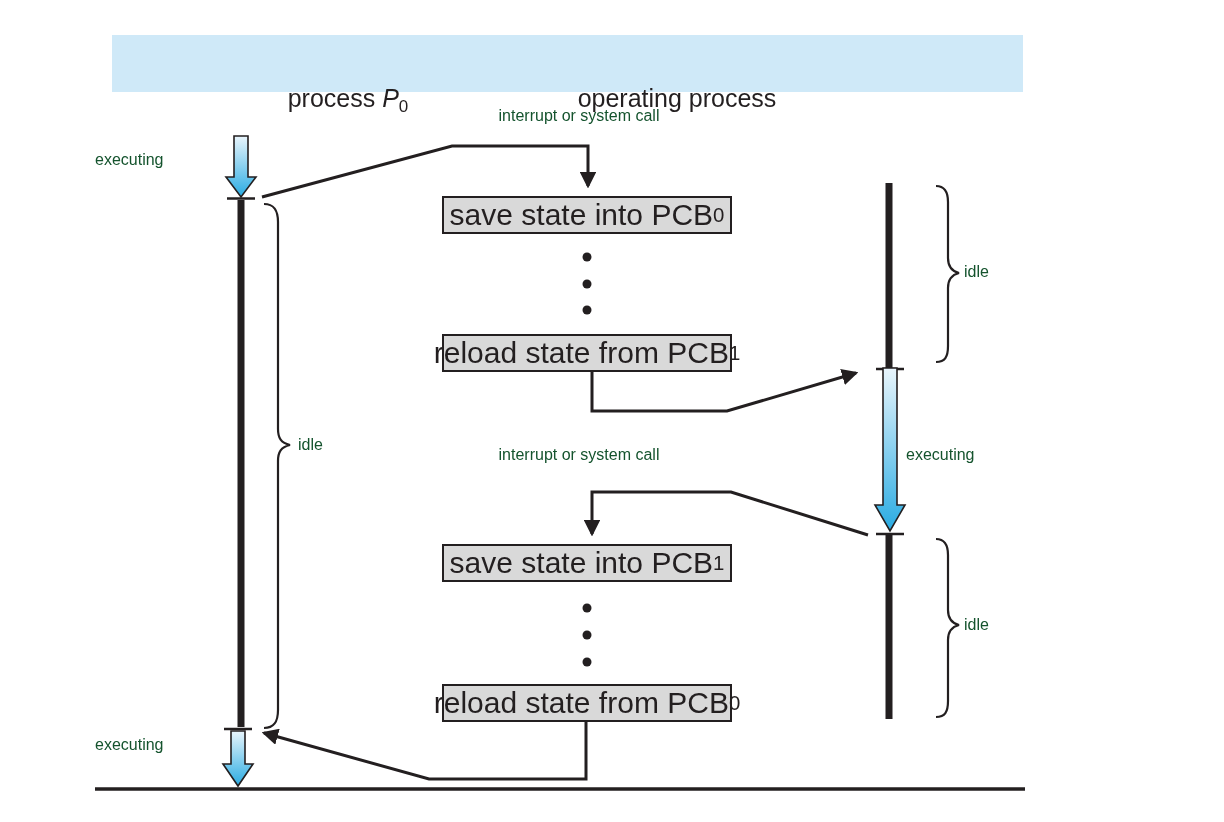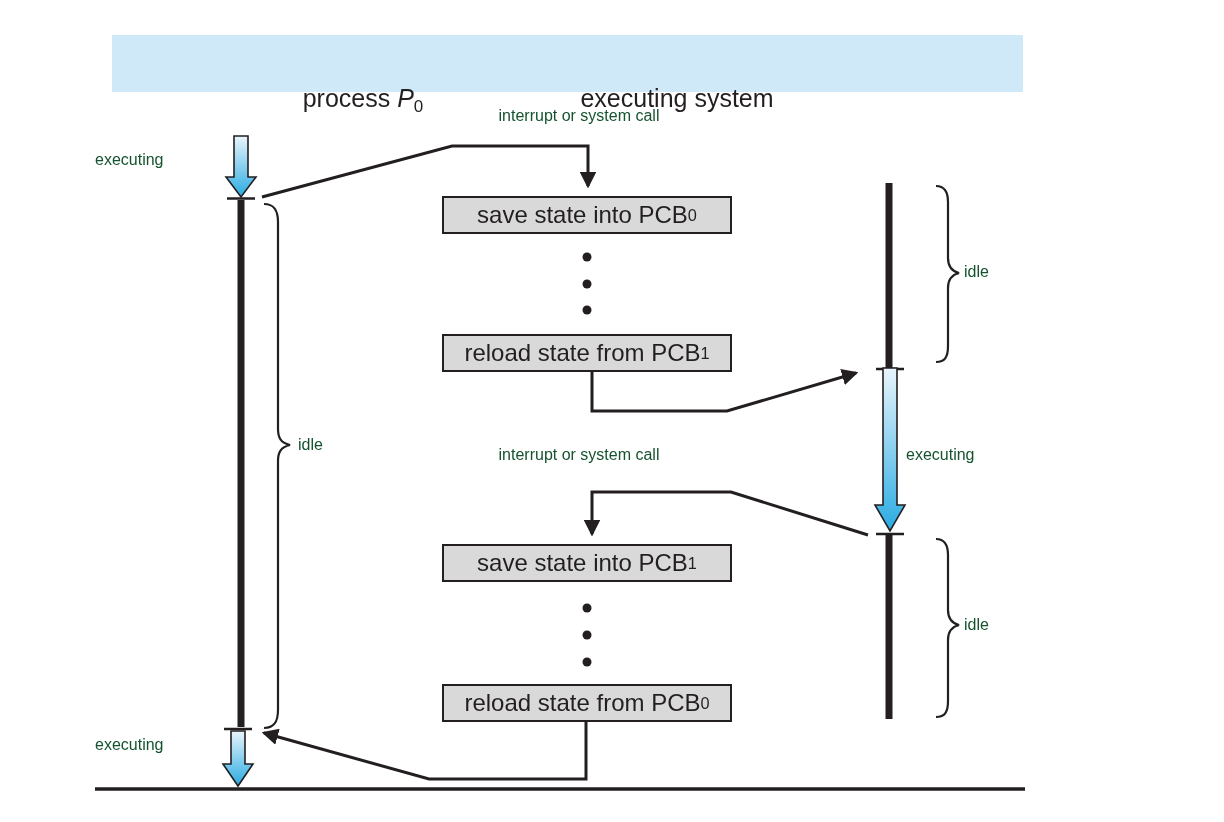--- a/index.html
+++ b/index.html
@@ -23,32 +23,32 @@
   .header-bar{
     position:absolute;
     left:112px;top:35px;width:911px;height:57px;
     background:#cfe9f8;
   }
   .hcol{
     position:absolute;top:49px;height:28px;
     font-size:25px;line-height:28px;text-align:center;
     white-space:nowrap;
   }
-  .hcol.c0{left:146px;width:210px;text-align:center;}
+  .hcol.c0{left:131px;width:210px;text-align:center;}
   .hcol.c1{left:415px;width:300px;}
   .hcol.c2{left:785px;width:210px;}
   .var{font-style:italic;}
   .sub{font-size:0.68em;vertical-align:-0.30em;}
   .osbox{
     position:absolute;
     left:442px;width:286px;height:34px;
     background:#d9d9d9;
     border:2px solid #231f20;
     display:flex;align-items:center;justify-content:center;
-    font-size:24px;white-space:nowrap;
+    font-size:30px;white-space:nowrap;
   }
   .b1{top:196px;}
   .b2{top:334px;}
   .b3{top:544px;}
   .b4{top:684px;}
 </style>
 </head>
 <body>
 
 <div class="stage">
@@ -98,21 +98,21 @@
              C 951,627 948,632 948,640 L 948,701 C 948,712 945,717 936,717" fill="none" stroke="#231f20" stroke-width="2.2"></path>
 
     <line x1="95" y1="789" x2="1025" y2="789" stroke="#231f20" stroke-width="3.5"></line>
   </svg>
 
   <div class="header-bar">
     <div class="hcol c0">
       <span>process </span><span class="var">P</span><span class="sub">0</span>
     </div>
     <div class="hcol c1">
-      <span>executing system</span><span class="var"></span><span class="sub"></span>
+      <span>operating process</span><span class="var"></span><span class="sub"></span>
     </div>
   </div>
 
   <div class="lbl center" style="left:429px;top:102px;width:300px;">interrupt or system call</div>
   <div class="lbl center" style="left:429px;top:441px;width:300px;">interrupt or system call</div>
 
   <div class="lbl" style="left:95px;top:146px;">executing</div>
   <div class="lbl" style="left:298px;top:431px;">idle</div>
   <div class="lbl" style="left:95px;top:731px;">executing</div>
   <div class="lbl" style="left:964px;top:258px;">idle</div>

